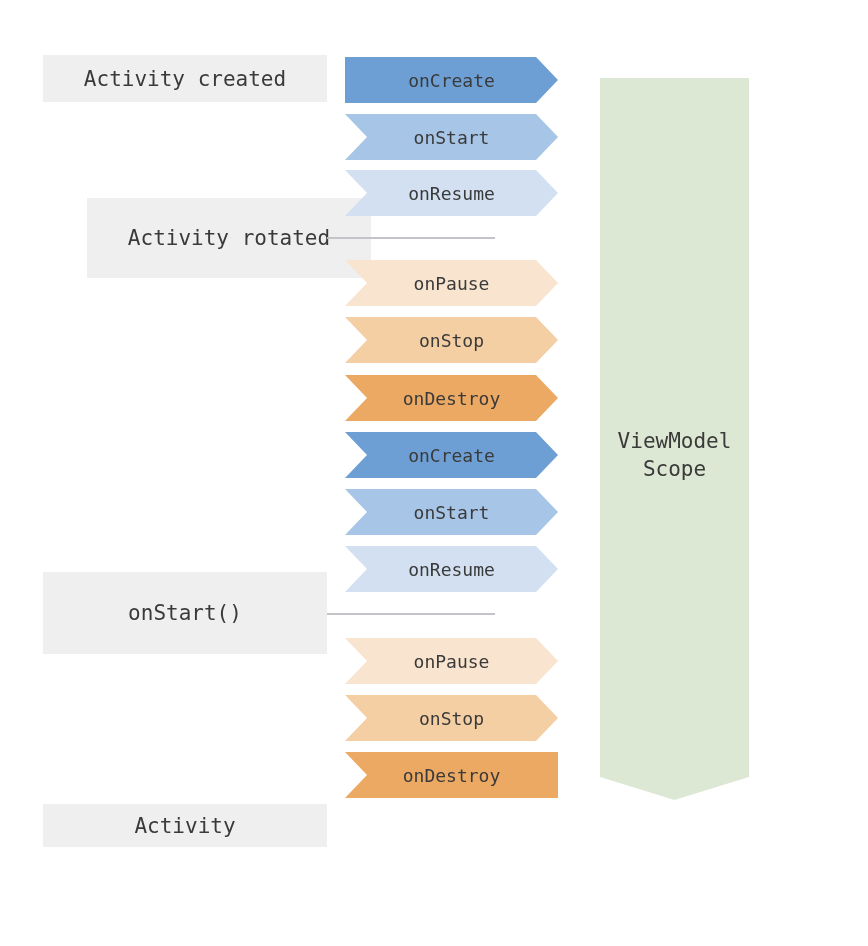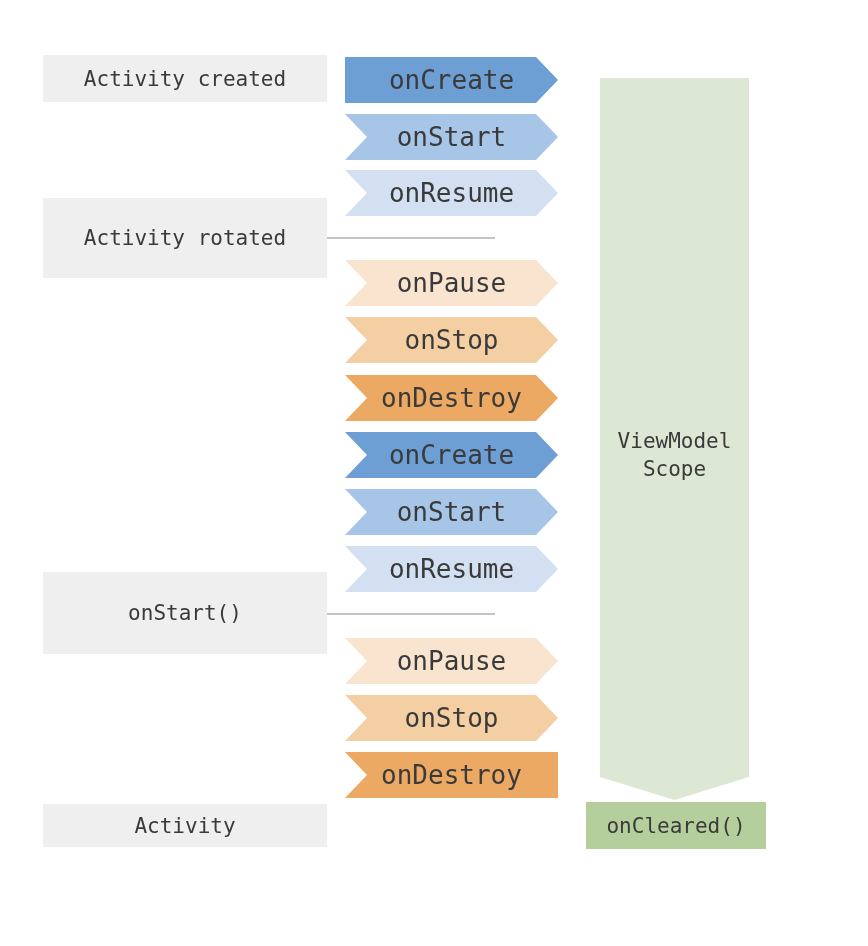--- a/index.html
+++ b/index.html
@@ -29,21 +29,21 @@
   
   .divider { position: absolute; left: 327px; width: 168px; height: 2px; }
   .divider-0 { top: 237px; }
   .divider-1 { top: 613px; }
 
   
   .arrow {
     position: absolute;
     left: 345px; width: 213px; height: 46px;
     display: flex; align-items: center; justify-content: center;
-    font-size: 26px;
+    font-size: 18px;
     clip-path: polygon(0 0, 191px 0, 100% 50%, 191px 100%, 0 100%, 22px 50%);
   }
   .arrow.flat-left  { clip-path: polygon(0 0, 191px 0, 100% 50%, 191px 100%, 0 100%); }
   .arrow.flat-right { clip-path: polygon(0 0, 100% 0, 100% 100%, 0 100%, 22px 50%); }
   .a-0  { top: 57px; }
   .a-1  { top: 114px; }
   .a-2  { top: 170px; }
   .a-3  { top: 260px; }
   .a-4  { top: 317px; }
   .a-5  { top: 375px; }
@@ -76,21 +76,21 @@
   }
 </style>
 </head>
 <body>
 
 <div class="canvas">
 
   <div class="stage stage-0" style="background: rgb(239, 239, 239); text-align: center;">
     <span>Activity created</span>
   </div>
-  <div class="stage stage-1" style="background: rgb(239, 239, 239);">
+  <div class="stage stage-1" style="background: rgb(239, 239, 239); margin-left: 44px;">
     <span>Activity rotated</span>
   </div>
   <div class="stage stage-2" style="background: rgb(239, 239, 239);">
     <span>onStart()</span>
   </div>
   <div class="stage stage-3" style="background: rgb(239, 239, 239);">
     <span>Activity</span>
   </div>
 
   <div class="divider divider-0" style="background: rgb(196, 196, 200);"></div>
@@ -130,17 +130,14 @@
     <span>onStop</span>
   </div>
   <div class="arrow a-11 flat-right" style="background: rgb(235, 169, 99);">
     <span>onDestroy</span>
   </div>
 
   <div class="scope-arrow" style="background: rgb(221, 232, 212);"></div>
   <div class="scope-label">ViewModel
 Scope</div>
 
-  <div class="cleared-box" style="background: rgb(180, 207, 156);">
-    <span>onCleared()</span>
-  </div>
 
 </div>
 
 </body></html>

